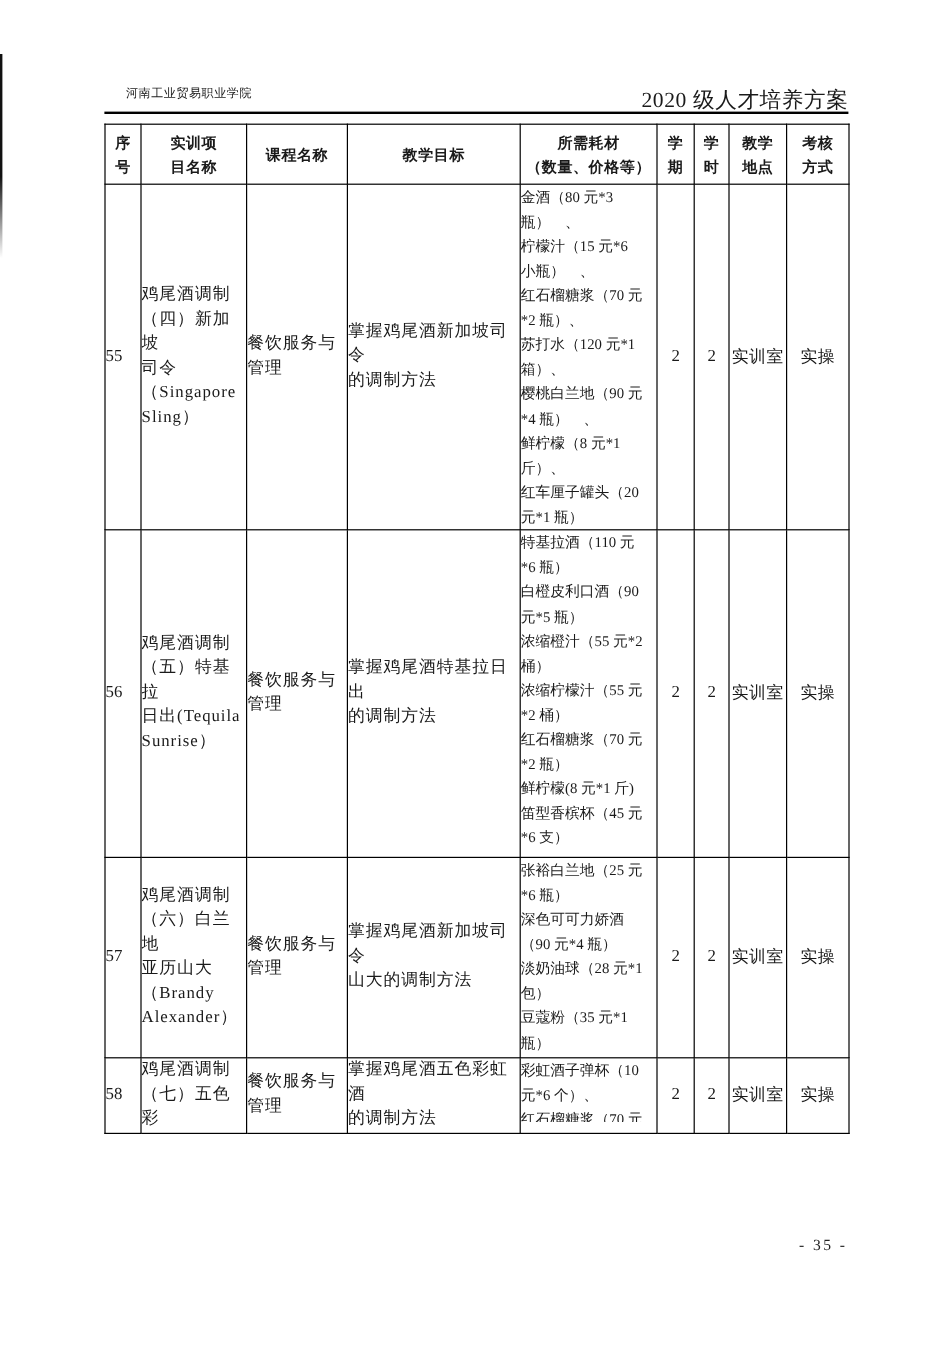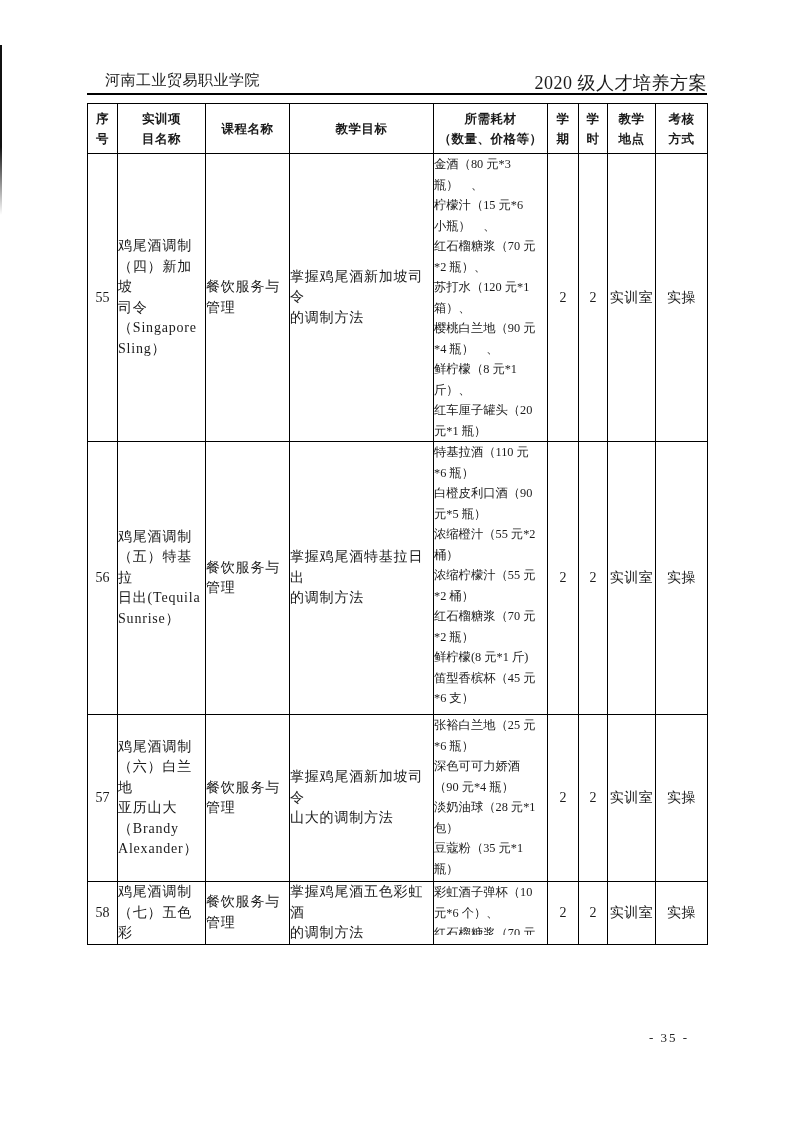--- a/index.html
+++ b/index.html
@@ -12,21 +12,21 @@
   }
   .page { position: relative; width: 793px; height: 1122px; background: #fff; }
 
   .scan-edge {
     position: absolute; left: 0; top: 45px; width: 2px; height: 170px;
     background: linear-gradient(#111 0 60%, rgba(0,0,0,0));
   }
 
   .hdr-left {
     position: absolute; left: 105px; top: 71px;
-    font-size: 15px; letter-spacing: 0.5px;
+    font-size: 10px; letter-spacing: 0.5px;
   }
   .hdr-right {
     position: absolute; right: 86px; top: 71px;
     font-size: 18px; letter-spacing: 0.5px;
   }
   .hdr-rule {
     position: absolute; left: 87px; top: 93px; width: 620px; height: 2px;
     background: #000;
   }
 
@@ -45,38 +45,38 @@
     font-family: "Liberation Sans", "DejaVu Sans", sans-serif;
     font-weight: bold;
     font-size: 12.5px;
     line-height: 1.6;
     text-align: center;
     vertical-align: middle;
     white-space: pre-line;
     letter-spacing: 0.5px;
   }
   td { white-space: pre-line; font-size: 14px; }
-  .c-index  { text-align: center; vertical-align: middle; }
+  .c-index  { vertical-align: middle; }
   .c-proj   { vertical-align: middle; text-align: left; padding: 0 4px; line-height: 20.5px; letter-spacing: 0.8px; }
   .c-course { vertical-align: middle; text-align: left; padding: 0 5px; line-height: 20.5px; letter-spacing: 0.8px; font-family: Liberation Mono, monospace; }
   .c-obj    { vertical-align: middle; text-align: left; padding: 0 5px; line-height: 20.5px; letter-spacing: 0.8px; }
   .c-mat    { vertical-align: top; text-align: left; padding: 1px 2px 0 3px; line-height: 20.5px; font-size: 12.3px; }
   .c-sem, .c-hrs { text-align: center; vertical-align: middle; }
   .c-loc, .c-asm { text-align: center; vertical-align: middle; letter-spacing: 0.5px; }
 
   tr.h-head > th { height: 49px; }
   tr.h-cont > td { height: 80px; }
   tr.h-r55  > td { height: 287px; }
   tr.h-r56  > td { height: 272px; margin-top: 17px; }
   tr.h-r57  > td { height: 166px; }
   tr.h-r58  > td { height: 54px; }
   .clip { height: 53px; overflow: hidden; white-space: pre-line; }
 
   .page-number {
-    position: absolute; left: 633px; top: 1030px; width: 72px;
+    position: absolute; left: 650px; top: 1030px; width: 72px;
     text-align: center; font-size: 13px; letter-spacing: 2px; color: #222;
   }
 </style>
 </head>
 <body>
 
 <div class="page">
 
   <div class="scan-edge"></div>
 

